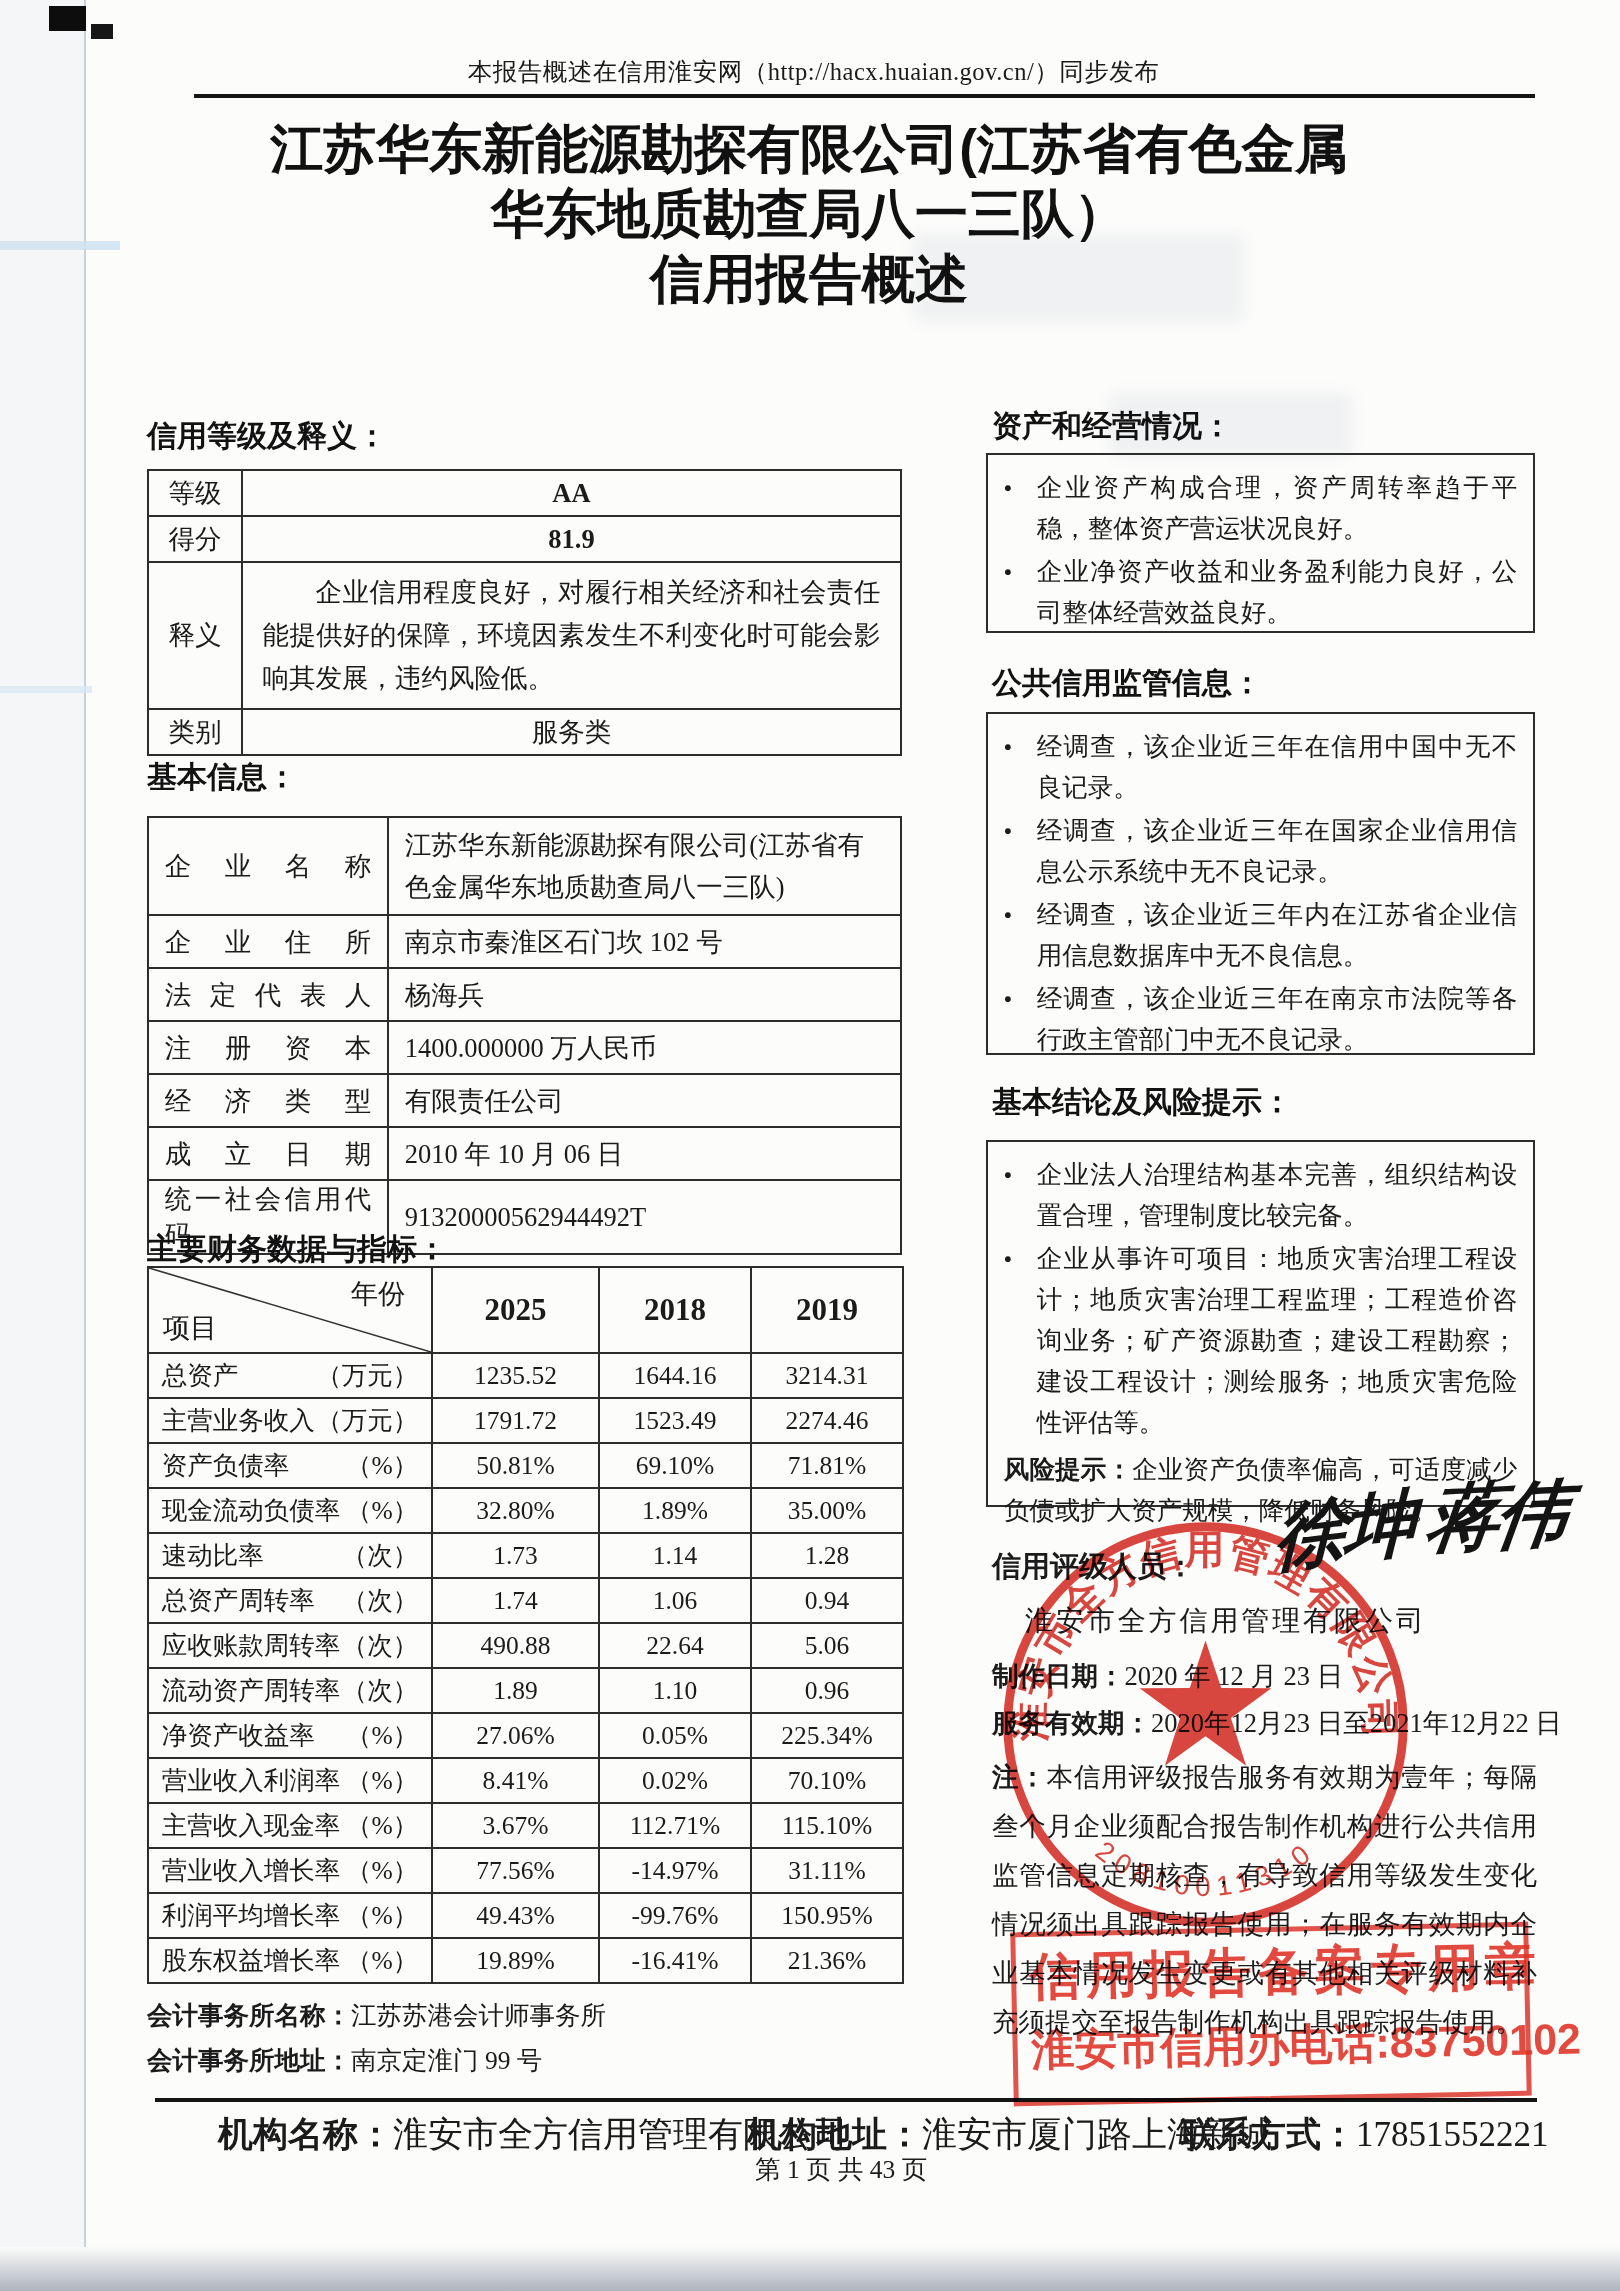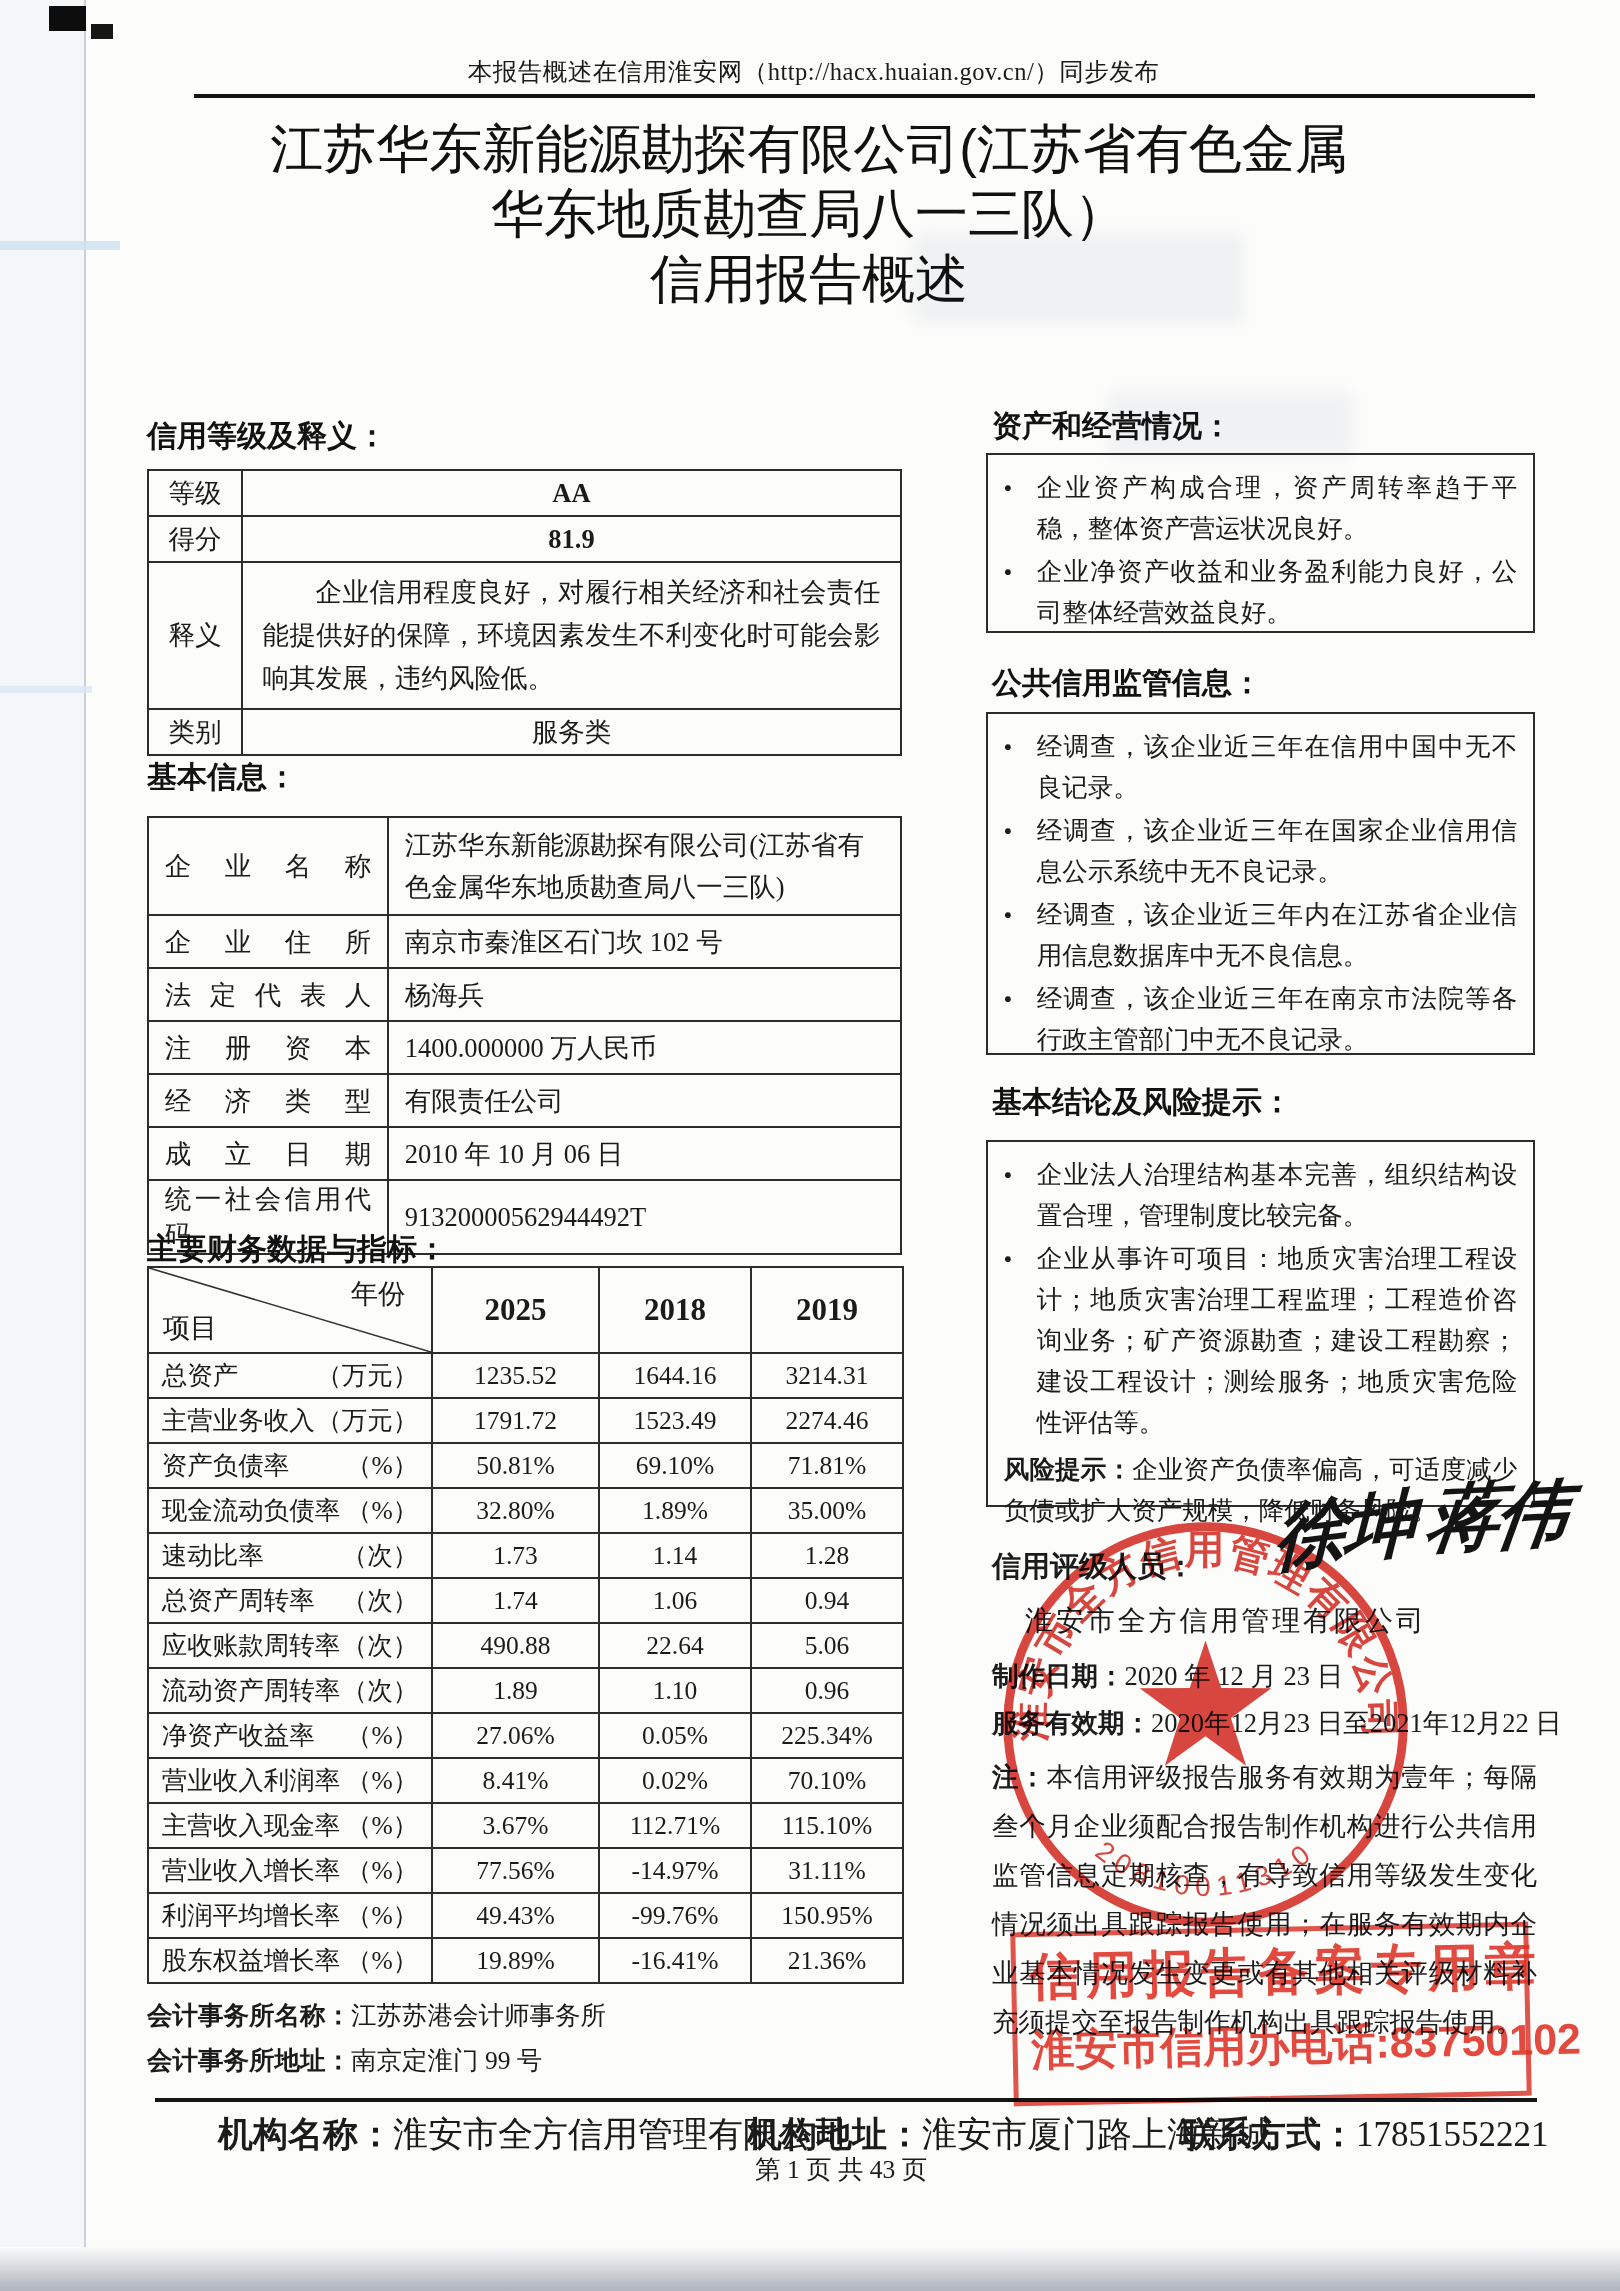--- a/index.html
+++ b/index.html
@@ -23,21 +23,21 @@
   .ghost2  { left:1108px; top:392px; width:245px; height:65px; }
   .bottom-band { left:0; bottom:0; width:100%; height:45px;
     background:linear-gradient(#fbfbfa, #acb2bc); }
 
   
   #header-note { left:196px; top:55px; width:1235px; text-align:center;
     font-size:24.5px; letter-spacing:0.5px; }
   #header-rule { left:194px; top:94px; width:1341px; height:3.9px; background:#151515; }
   .title-wrap { left:157px; top:116px; width:1304px; text-align:center;
     font-family:"Liberation Sans","DejaVu Sans",sans-serif;
-    font-weight:400; font-size:53px; line-height:65px; color:#111; }
+    font-weight:700; font-size:53px; line-height:65px; color:#111; }
 
   
   .sh { font-size:30px; font-weight:bold; color:#121212; white-space:nowrap; }
   #h-rating    { left:147px; top:416px; }
   #h-basic     { left:147px; top:757px; }
   #h-financial { left:147px; top:1229px; }
   #h-assets    { left:992px; top:406px; }
   #h-public    { left:992px; top:663px; }
   #h-conclusion{ left:992px; top:1082px; }
 

